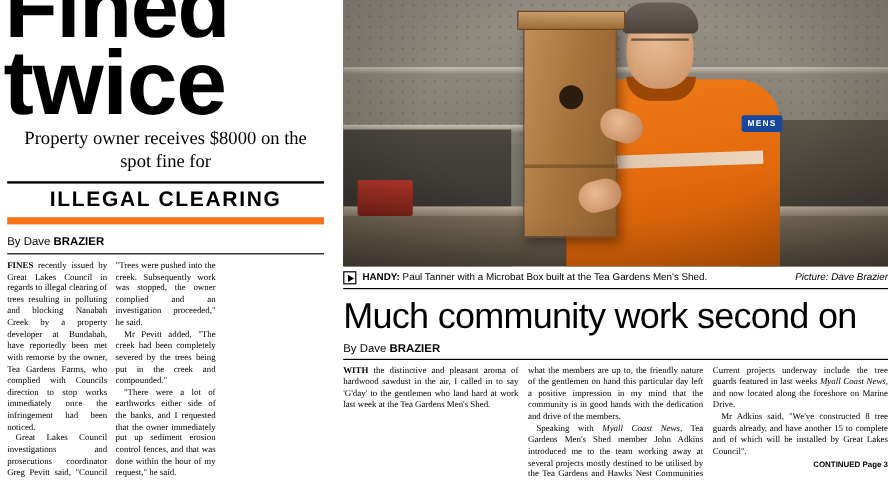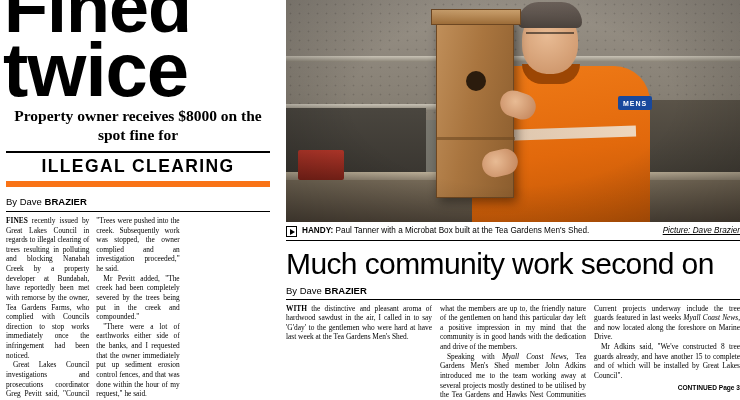--- a/index.html
+++ b/index.html
@@ -35,21 +35,20 @@
     margin-top: 2px;
     margin-left: -3px;
   }
   .standfirst {
     font-family: "Liberation Serif", serif;
     font-size: 15.5px;
     text-align:center;
     line-height:1.18;
     margin-top: 6px;
     color:#000;
-    font-weight:bold;
   }
   .illegal-bar {
     margin-top: 7px;
     border-top: 2px solid #000;
     border-bottom: 6px solid #f97316;
     padding: 3px 0 4px 0;
     text-align:center;
     font-family:"Liberation Sans", sans-serif;
     font-weight:bold;
     font-size: 17.5px;
@@ -225,21 +224,21 @@
   }
   .cap-arrow::after {
     content:"";
     position:absolute; left:3px; top:2.2px;
     border-left:5px solid #000;
     border-top:3.2px solid transparent;
     border-bottom:3.2px solid transparent;
   }
   .cap-text { flex:1; }
   .cap-text b { font-weight:bold; }
-  .cap-credit { font-style:italic; white-space:nowrap; padding-left:6px;text-decoration:underline; }
+  .cap-credit { font-style:italic; white-space:nowrap; padding-left:6px; }
 
   .sec-headline {
     font-family:"Liberation Sans", sans-serif;
     font-size: 30px;
     line-height:1.05;
     margin: 7px 0 5px 0;
     letter-spacing:-0.6px;
   }
   .sec-byline {
     font-family:"Liberation Sans", sans-serif;
@@ -337,21 +336,21 @@
 
     <div class="sec-byline">
       <span>By Dave</span>
       <span class="b-name">BRAZIER</span>
     </div>
     <div class="rule-full"></div>
 
     <div class="cols3b">
       <div class="col">
         <p>
-          <span class="lead-word">WITH</span><span> the distinctive and pleasant aroma of hardwood sawdust in the air, I called in to say 'G'day' to the gentlemen who were hard at have last week at the Tea Gardens Men's Shed.</span>
+          <span class="lead-word">WITH</span><span> the distinctive and pleasant aroma of hardwood sawdust in the air, I called in to say 'G'day' to the gentlemen who land hard at work last week at the Tea Gardens Men's Shed.</span>
         </p>
       </div>
       <div class="col">
         <p>what the members are up to, the friendly nature of the gentlemen on hand this particular day left a positive impression in my mind that the community is in good hands with the dedication and drive of the members.</p>
         <p>
           <span>Speaking with </span><em>Myall Coast News,</em><span> Tea Gardens Men's Shed member John Adkins introduced me to the team working away at several projects mostly destined to be utilised by the Tea Gardens and Hawks Nest Communities for many years to come.</span>
         </p>
       </div>
       <div class="col">
         <p>

